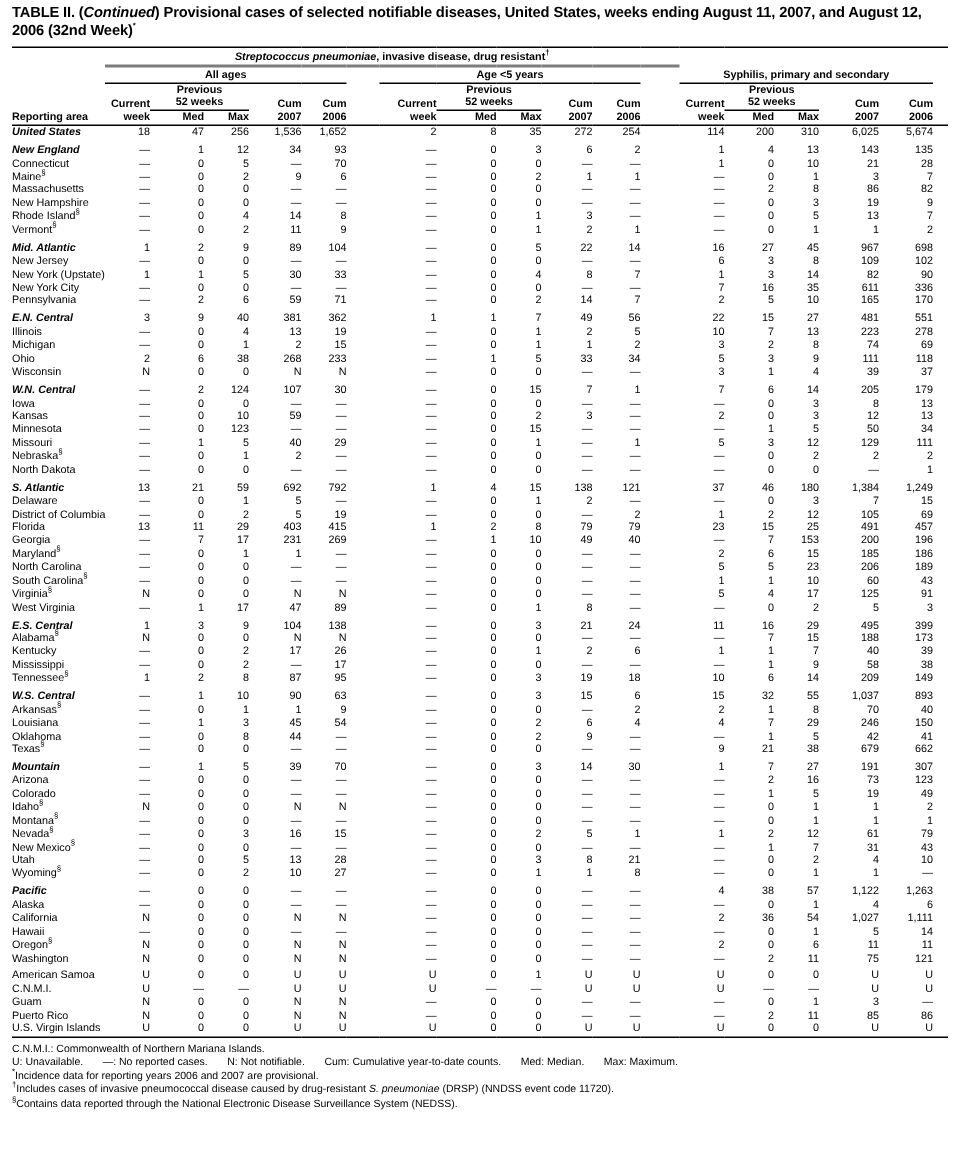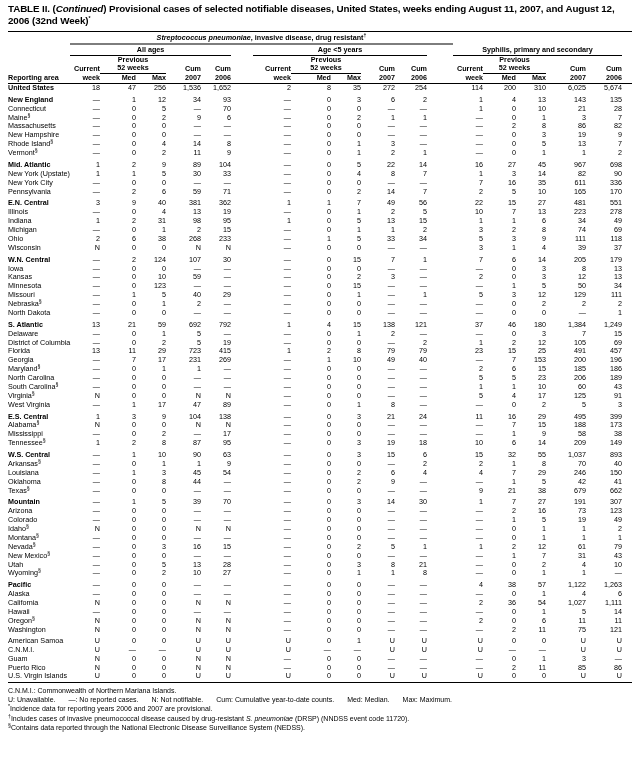--- a/index.html
+++ b/index.html
@@ -35,21 +35,21 @@
   .hr1 th { padding-top: 2px; }
   .hr1 th.strep { border-bottom: 2px solid #7d7d7d; text-align: center; padding-bottom: 1px; }
   .hr1 th.strep .it { font-style: italic; }
   .hr2 th { padding-top: 1.5px; margin-top: 16px; }
   .hr2 th.grp { border-bottom: 1px solid #000; padding-bottom: 0.5px; }
   .hr4 th.w52 { border-bottom: 1px solid #000; }
   .hr5 th { border-bottom: 1px solid #000; padding-bottom: 1px; }
 
   tbody td { height: 8.9px; }
   tbody tr.gapTop td { padding-top: 3.5px; }
-  tbody tr.region td.area { font-weight: bold; }
+  tbody tr.region td.area { font-weight: bold; font-style: italic; }
   tbody tr:last-child td { border-bottom: 1px solid #000; padding-bottom: 1px; }
 
   .footnotes { margin-top: 3px; font-size: 7px; line-height: 1.33; width: 624px; }
   .footnotes .line { white-space: nowrap; }
   .footnotes .defs span { margin-right: 13px; }
   .footnotes .defs span:last-child { margin-right: 0; }
   .footnotes .it { font-style: italic; }
 </style>
 </head>
 <body>
@@ -337,20 +337,41 @@
           <td class="num">14</td>
           <td></td>
           <td class="num">16</td>
           <td class="num">27</td>
           <td class="num">45</td>
           <td class="num">967</td>
           <td class="num">698</td>
           <td></td>
         </tr>
         <tr>
+          <td class="area">New Jersey</td>
+          <td class="num">—</td>
+          <td class="num">0</td>
+          <td class="num">0</td>
+          <td class="num">—</td>
+          <td class="num">—</td>
+          <td></td>
+          <td class="num">—</td>
+          <td class="num">0</td>
+          <td class="num">0</td>
+          <td class="num">—</td>
+          <td class="num">—</td>
+          <td></td>
+          <td class="num">6</td>
+          <td class="num">3</td>
+          <td class="num">8</td>
+          <td class="num">109</td>
+          <td class="num">102</td>
+          <td></td>
+        </tr>
+        <tr>
           <td class="area">New York (Upstate)</td>
           <td class="num">1</td>
           <td class="num">1</td>
           <td class="num">5</td>
           <td class="num">30</td>
           <td class="num">33</td>
           <td></td>
           <td class="num">—</td>
           <td class="num">0</td>
           <td class="num">4</td>
@@ -439,41 +460,20 @@
           <td class="num">0</td>
           <td class="num">1</td>
           <td class="num">2</td>
           <td class="num">5</td>
           <td></td>
           <td class="num">10</td>
           <td class="num">7</td>
           <td class="num">13</td>
           <td class="num">223</td>
           <td class="num">278</td>
-          <td></td>
-        </tr>
-        <tr>
-          <td class="area">Indiana</td>
-          <td class="num">1</td>
-          <td class="num">2</td>
-          <td class="num">31</td>
-          <td class="num">98</td>
-          <td class="num">95</td>
-          <td></td>
-          <td class="num">1</td>
-          <td class="num">0</td>
-          <td class="num">5</td>
-          <td class="num">13</td>
-          <td class="num">15</td>
-          <td></td>
-          <td class="num">1</td>
-          <td class="num">1</td>
-          <td class="num">6</td>
-          <td class="num">34</td>
-          <td class="num">49</td>
           <td></td>
         </tr>
         <tr>
           <td class="area">Michigan</td>
           <td class="num">—</td>
           <td class="num">0</td>
           <td class="num">1</td>
           <td class="num">2</td>
           <td class="num">15</td>
           <td></td>
@@ -740,21 +740,21 @@
           <td class="num">12</td>
           <td class="num">105</td>
           <td class="num">69</td>
           <td></td>
         </tr>
         <tr>
           <td class="area">Florida</td>
           <td class="num">13</td>
           <td class="num">11</td>
           <td class="num">29</td>
-          <td class="num">723</td>
+          <td class="num">403</td>
           <td class="num">415</td>
           <td></td>
           <td class="num">1</td>
           <td class="num">2</td>
           <td class="num">8</td>
           <td class="num">79</td>
           <td class="num">79</td>
           <td></td>
           <td class="num">23</td>
           <td class="num">15</td>
@@ -922,20 +922,41 @@
           <td class="num">0</td>
           <td class="num">0</td>
           <td class="num">—</td>
           <td class="num">—</td>
           <td></td>
           <td class="num">—</td>
           <td class="num">7</td>
           <td class="num">15</td>
           <td class="num">188</td>
           <td class="num">173</td>
+          <td></td>
+        </tr>
+        <tr>
+          <td class="area">Kentucky</td>
+          <td class="num">—</td>
+          <td class="num">0</td>
+          <td class="num">2</td>
+          <td class="num">17</td>
+          <td class="num">26</td>
+          <td></td>
+          <td class="num">—</td>
+          <td class="num">0</td>
+          <td class="num">1</td>
+          <td class="num">2</td>
+          <td class="num">6</td>
+          <td></td>
+          <td class="num">1</td>
+          <td class="num">1</td>
+          <td class="num">7</td>
+          <td class="num">40</td>
+          <td class="num">39</td>
           <td></td>
         </tr>
         <tr>
           <td class="area">Mississippi</td>
           <td class="num">—</td>
           <td class="num">0</td>
           <td class="num">2</td>
           <td class="num">—</td>
           <td class="num">17</td>
           <td></td>

